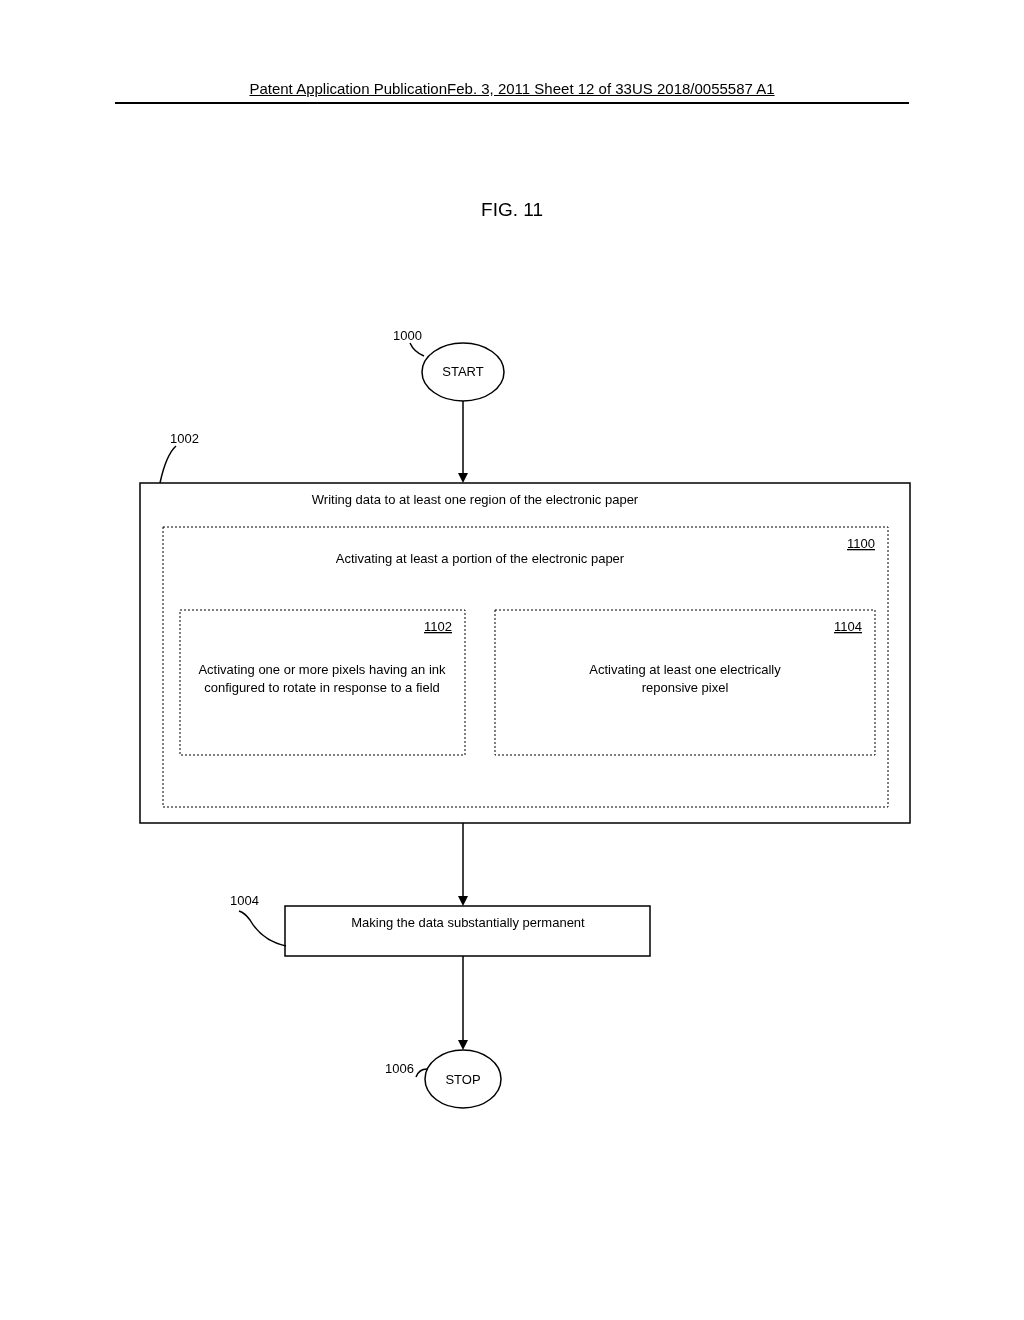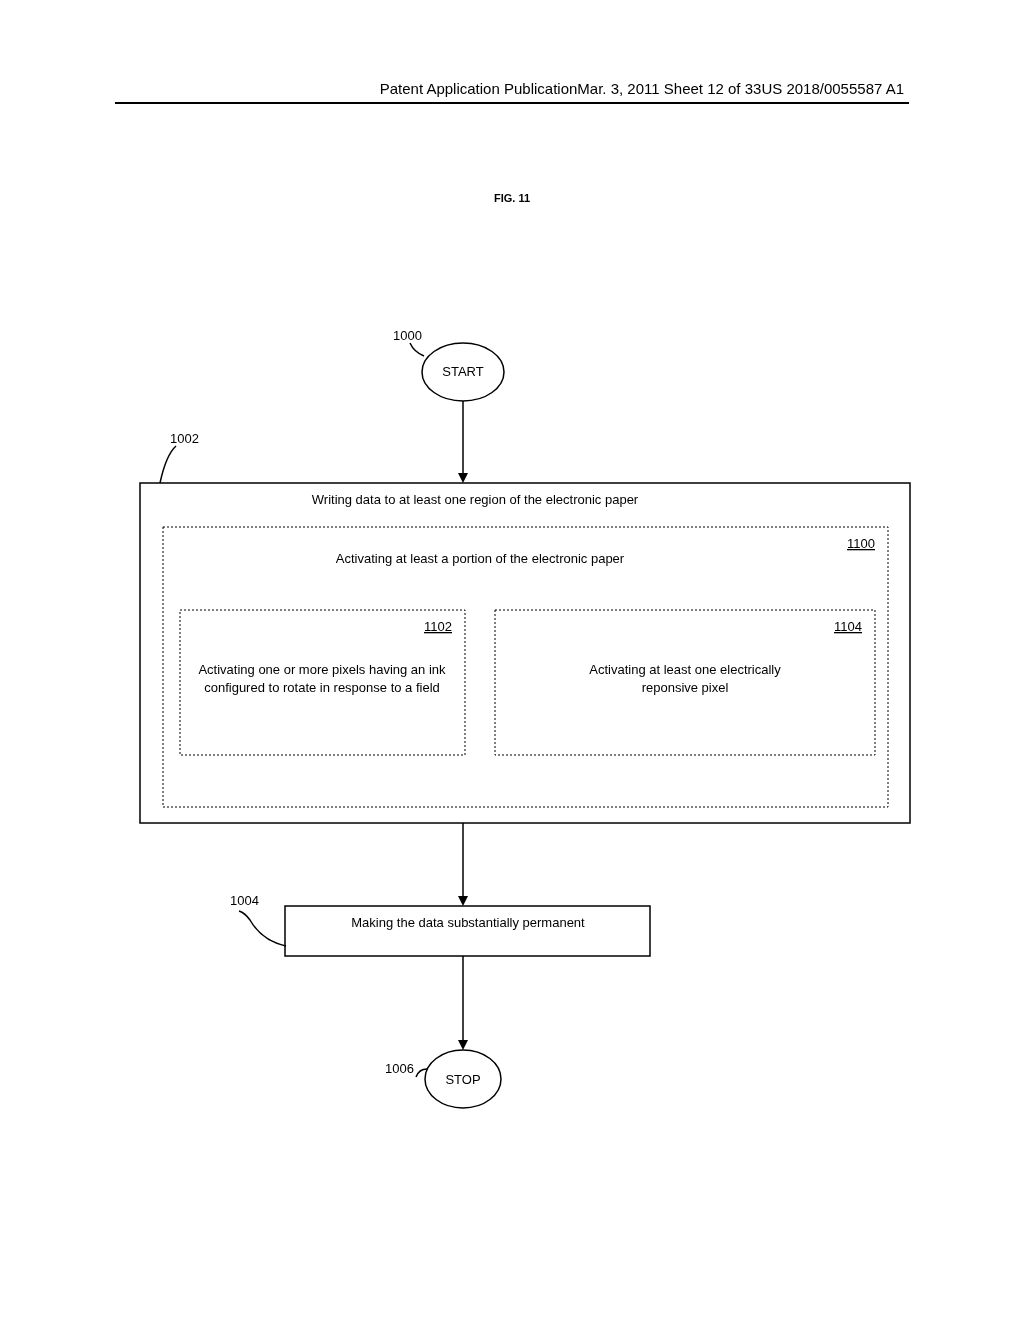--- a/index.html
+++ b/index.html
@@ -9,39 +9,40 @@
       font-family: Arial, sans-serif;
       background: #fff;
       position: relative;
     }
     .header {
       position: absolute;
       top: 80px;
       left: 0;
       right: 0;
       display: flex;
-      justify-content: flex-end;
+      justify-content: center;
       padding: 0 120px 0 120px;
       font-size: 15px;
+      text-decoration: underline;
     }
     .header-divider {
       position: absolute;
       top: 102px;
       left: 115px;
       right: 115px;
       height: 2px;
       background: #000;
     }
     .figure-title {
       position: absolute;
-      top: 192px;
+      top: 199px;
       left: 50%;
       transform: translateX(-50%);
-      font-weight: bold;
-      font-size: 11px;
+      font-weight: normal;
+      font-size: 19px;
     }
     .svg-container {
       position: absolute;
       top: 280px;
       left: 0;
       width: 1024px;
       height: 900px;
     }
     .start-circle, .stop-circle {
       fill: #fff;
@@ -73,21 +74,21 @@
       fill: none;
     }
     .text-normal { font-size: 13px; font-family: Arial, sans-serif; }
     .text-underline { font-size: 13px; font-family: Arial, sans-serif; text-decoration: underline; }
   </style>
 </head>
 <body>
 
 <div class="header">
   <span>Patent Application Publication</span>
-  <span>Mar. 3, 2011  Sheet 12 of 33</span>
+  <span>Feb. 3, 2011  Sheet 12 of 33</span>
   <span>US 2018/0055587 A1</span>
 </div>
 <div class="header-divider"></div>
 
 <div class="figure-title">FIG. 11</div>
 
 <div class="svg-container">
 <svg width="1024" height="900" viewBox="0 0 1024 900">
 
   <ellipse class="start-circle" cx="463" cy="92" rx="41" ry="29"></ellipse>

